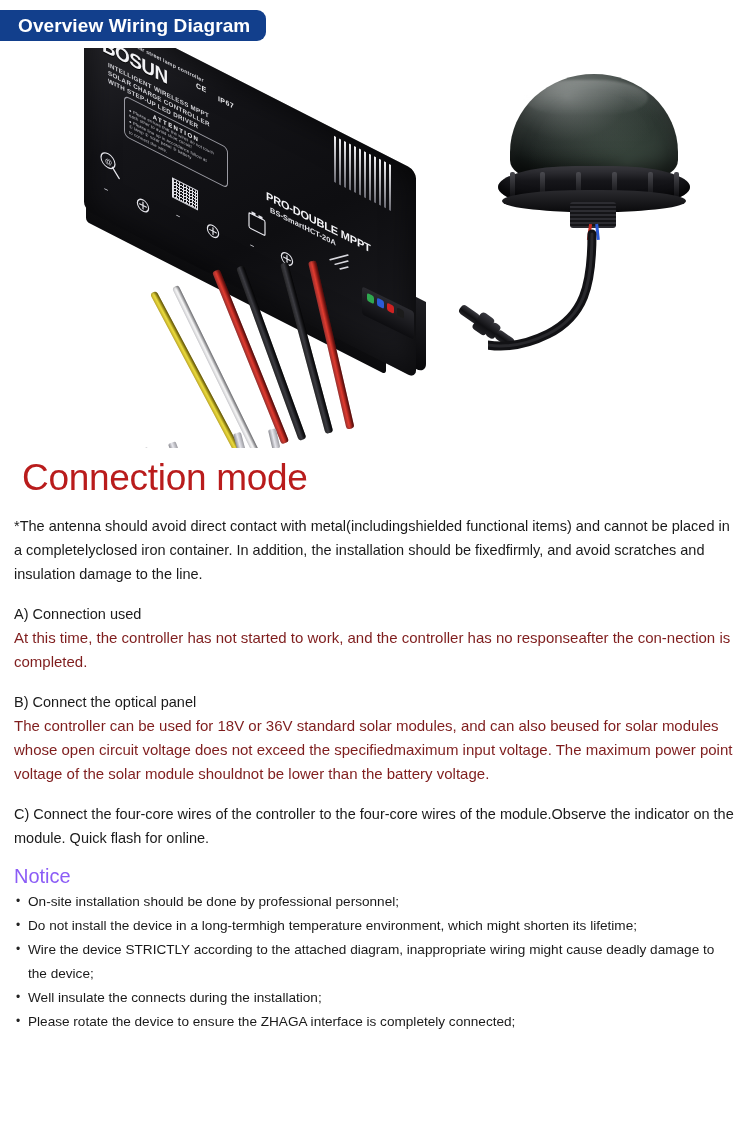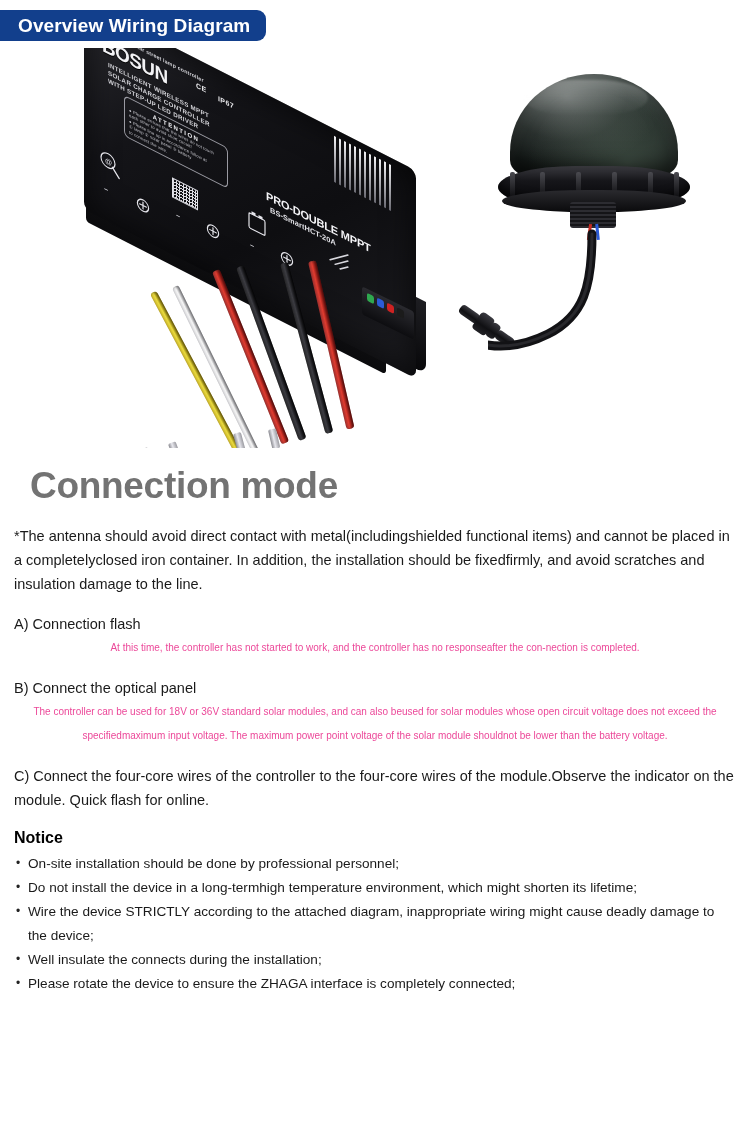--- a/index.html
+++ b/index.html
@@ -179,36 +179,36 @@
   .ant-wire-blue { position:absolute; left:108px; top:158px; width:2.6px; height:16px; background:#2b5bd6; transform:rotate(-6deg); }
   .cable-curve {
     position:absolute; left:0; top:0; width:210px; height:300px;
     pointer-events:none;
   }
 
   
   .content { position:absolute; left:0; top:448px; width:750px; padding:0 14px; }
 
   h1.title {
-    margin:16px; font-size:37px; line-height:44px; font-weight:bold;
-    color:#737373; letter-spacing:-.3px;
+    margin:8px; font-size:37px; line-height:44px; font-weight:normal;
+    color:#b91c1c; letter-spacing:-.3px;
   }
   .lead {
     margin:10px 0 0 0; font-size:15.5px; line-height:21px; font-weight:bold; color:#111;
     max-width:690px;
   }
   p.para {
     margin:14px 0 0 0; font-size:14.5px; line-height:24px; color:#1a1a1a;
     max-width:724px;
   }
   .sec { margin:16px 0 0 0; }
   .sec-head { font-size:14.5px; line-height:24px; color:#1a1a1a; }
-  .sec-body { font-size:10px; line-height:24px; color:#ec4899;text-align:center; }
+  .sec-body { font-size:15px; line-height:24px; color:#7f1d1d; }
   h2.notice {
-    margin:16px 0 4px 0; font-size:16px; line-height:20px; font-weight:bold; color:#000000;
+    margin:16px 0 4px 0; font-size:20px; line-height:20px; font-weight:normal; color:#8b5cf6;
   }
   ul.bullets { margin:4px 0 0 0; padding:0; list-style:none; }
   ul.bullets li {
     font-size:13.6px; line-height:24px; color:#1a1a1a;
     padding-left:14px; position:relative;
   }
   ul.bullets li::before {
     content:"\2022"; position:absolute; left:2px; top:-1px; font-size:12px; color:#222;
   }
 </style>
@@ -381,21 +381,21 @@
 </div>
 
 <div class="content">
 
   <h1 class="title">Connection mode</h1>
 
 
   <p class="para">*The antenna should avoid direct contact with metal(includingshielded functional items) and cannot be placed in a completelyclosed iron container. In addition, the installation should be fixedfirmly, and avoid scratches and insulation damage to the line.</p>
 
   <div class="sec">
-    <div class="sec-head">A) Connection flash</div>
+    <div class="sec-head">A) Connection used</div>
     <div class="sec-body">At this time, the controller has not started to work, and the controller has no responseafter the con-nection is completed.</div>
   </div>
 
   <div class="sec">
     <div class="sec-head">B) Connect the optical panel</div>
     <div class="sec-body">The controller can be used for 18V or 36V standard solar modules, and can also beused for solar modules whose open circuit voltage does not exceed the specifiedmaximum input voltage. The maximum power point voltage of the solar module shouldnot be lower than the battery voltage.</div>
   </div>
 
   <div class="sec">
     <div class="sec-head">C) Connect the four-core wires of the controller to the four-core wires of the module.Observe the indicator on the module. Quick flash for online.</div>

